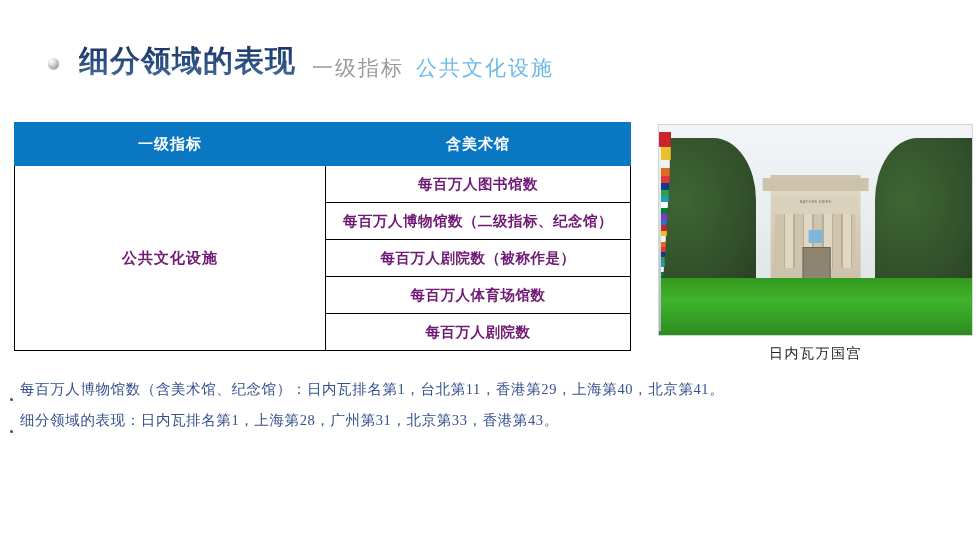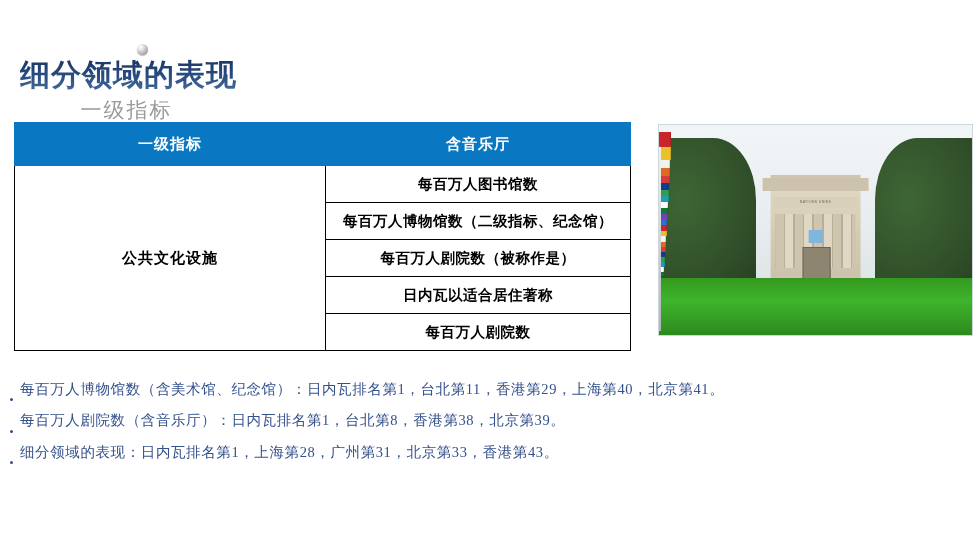--- a/index.html
+++ b/index.html
@@ -15,22 +15,21 @@
     font-family: "Liberation Sans", "DejaVu Sans", sans-serif;
   }
 
   
   #title-row {
     position: absolute;
     left: 0;
     top: 38px;
     height: 44px;
     display: flex;
-    align-items: center;
-    flex-direction: column;
+    align-items: flex-end;
   }
   #title-bullet {
     width: 11px;
     height: 11px;
     border-radius: 50%;
     background:
       radial-gradient(circle at 32% 28%, #ffffff 0%, #e3e3e3 28%, #a9a9a9 70%, #6d6d6d 100%);
     box-shadow: 0 1px 1px rgba(0,0,0,0.25);
     margin-left: 48px;
     align-self: center;
@@ -72,21 +71,21 @@
     width: 617px;
     border-collapse: collapse;
     table-layout: fixed;
   }
   #indicator-table td, #indicator-table th {
     border: 1px solid #000000;
     text-align: center;
     vertical-align: middle;
     font-size: 14.5px;
     font-weight: bold;
-    color: #000000;
+    color: #701a75;
     padding: 0;
     letter-spacing: 0.5px;
   }
   #indicator-table thead th {
     background: #0a77c3;
     color: #ffffff;
     height: 42px;
     font-size: 15px;
     letter-spacing: 1px;
     border-color: #0a77c3;
@@ -220,36 +219,36 @@
   <span id="title-bullet"></span>
   <span id="title-main">细分领域的表现</span>
   <span id="title-sub1">一级指标</span>
   <span id="title-sub2">公共文化设施</span>
 </div>
 
 <table id="indicator-table">
   <thead>
     <tr>
       <th class="col-left">一级指标</th>
-      <th>含音乐厅</th>
+      <th>含美术馆</th>
     </tr>
   </thead>
   <tbody>
     <tr>
       <td class="cat-cell" rowspan="5">公共文化设施</td>
       <td>每百万人图书馆数</td>
     </tr>
     <tr>
       <td>每百万人博物馆数（二级指标、纪念馆）</td>
     </tr>
     <tr>
       <td>每百万人剧院数（被称作是）</td>
     </tr>
     <tr>
-      <td>日内瓦以适合居住著称</td>
+      <td>每百万人体育场馆数</td>
     </tr>
     <tr>
       <td>每百万人剧院数</td>
     </tr>
   </tbody>
 </table>
 
 <div id="photo-block">
   <div id="photo-frame">
     <div class="ph-sky"></div>
@@ -357,28 +356,25 @@
         <div class="pole" style="left: 87.4506%; height: 82.5436%; opacity: 0.91;"></div>
         <div class="fl" style="width: 10.016px; height: 13.68px; left: calc(87.4506% + 0px); bottom: 78.4636%; background: rgb(224, 106, 31); border-right: 1px solid rgba(0, 0, 0, 0.12);"></div>
         <div class="pole" style="left: 90.0178%; height: 86.072%; opacity: 0.92;"></div>
         <div class="fl" style="width: 10.344px; height: 14.12px; left: calc(90.0178% + 0px); bottom: 82.352%; background: rgb(242, 242, 242); border-right: 1px solid rgba(0, 0, 0, 0.12);"></div>
         <div class="pole" style="left: 93.1555%; height: 90.0968%; opacity: 0.94;"></div>
         <div class="fl" style="width: 10.672px; height: 14.56px; left: calc(93.1555% + 0px); bottom: 86.7368%; background: rgb(232, 194, 42); border-right: 1px solid rgba(0, 0, 0, 0.12);"></div>
         <div class="pole" style="left: 99%; height: 96%; opacity: 0.95;"></div>
         <div class="fl" style="width: 11px; height: 15px; left: calc(99% + 0px); bottom: 93%; background: rgb(201, 38, 44); border-right: 1px solid rgba(0, 0, 0, 0.12);"></div>
       </div>
   </div>
+  <div id="photo-caption">日内瓦万国宫</div>
 </div>
 
 <div id="notes">
   <div class="note">
     <span class="note-dot"></span>
     <span class="note-text">每百万人博物馆数（含美术馆、纪念馆）：日内瓦排名第1，台北第11，香港第29，上海第40，北京第41。</span>
   </div>
   <div class="note">
     <span class="note-dot"></span>
-    <span class="note-text">每百万人剧院数（含音乐厅）：日内瓦排名第1，台北第8，香港第38，北京第39。</span>
-  </div>
-  <div class="note">
-    <span class="note-dot"></span>
     <span class="note-text">细分领域的表现：日内瓦排名第1，上海第28，广州第31，北京第33，香港第43。</span>
   </div>
 </div>
 
 </body></html>

